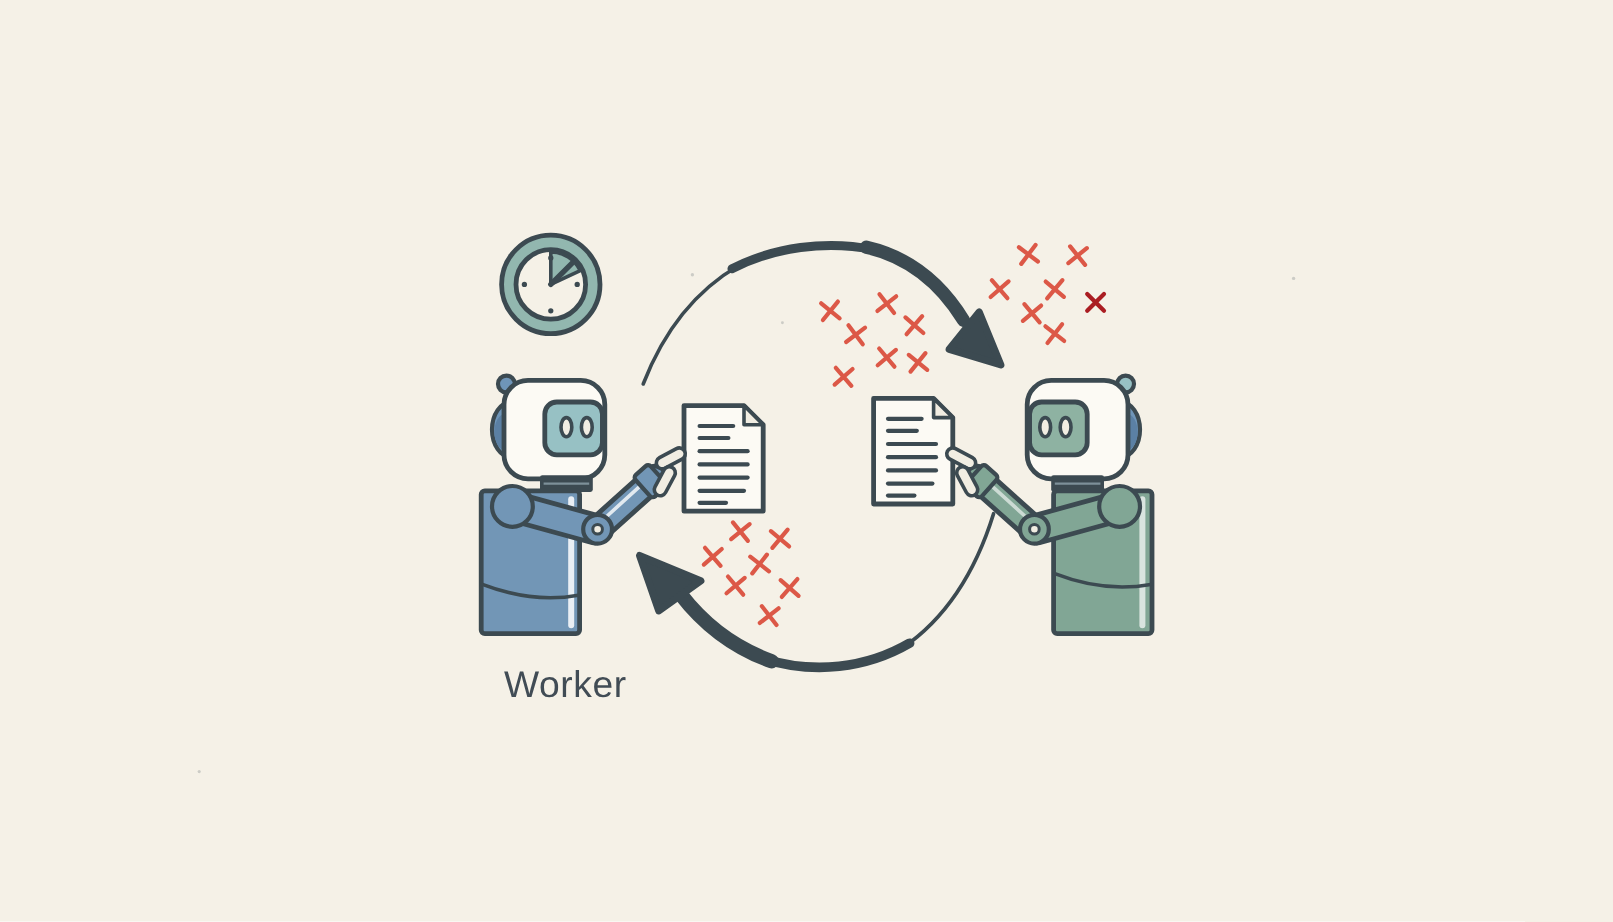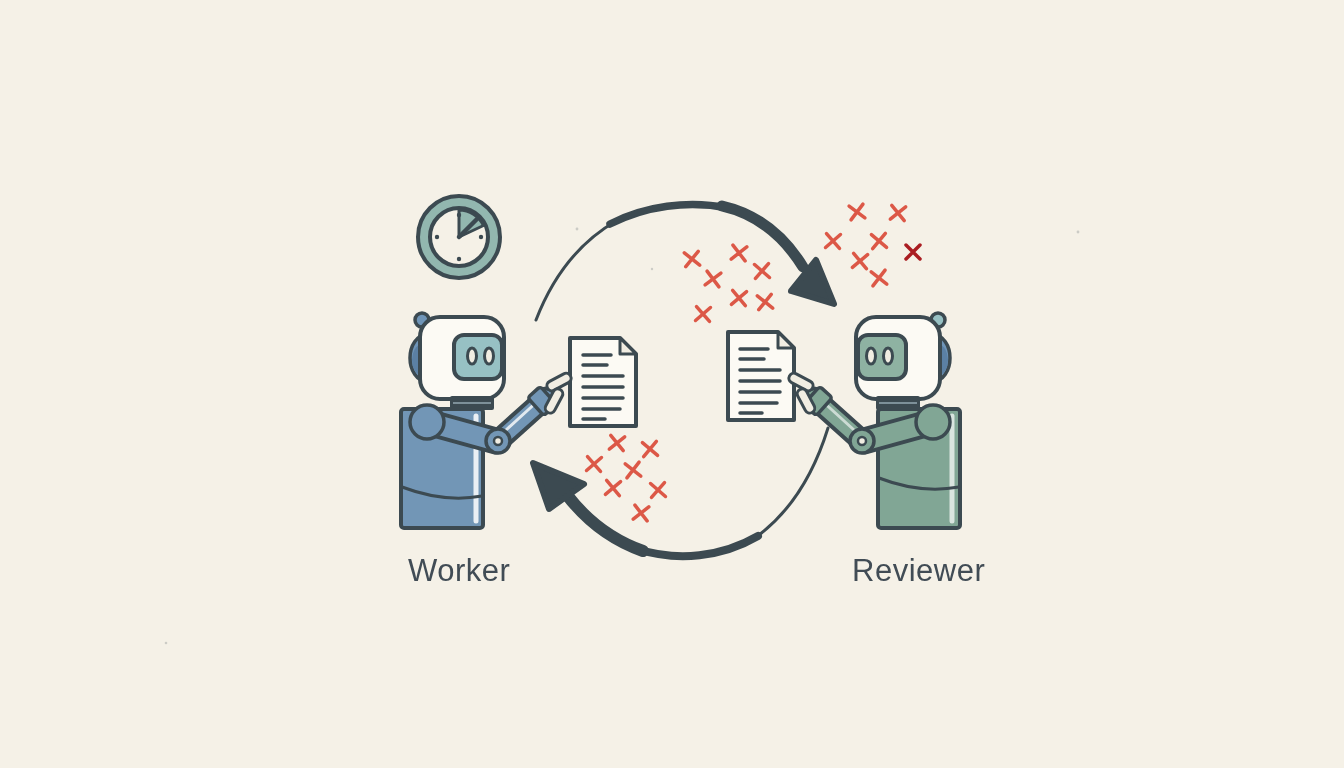--- a/index.html
+++ b/index.html
@@ -177,15 +177,14 @@
         <path d="M -7 -7 L 7 7 M 7 -7 L -7 7" transform="translate(617,443) rotate(6)" stroke="#dc5847"></path>
         <path d="M -7 -7 L 7 7 M 7 -7 L -7 7" transform="translate(650,449) rotate(-5)" stroke="#dc5847"></path>
         <path d="M -7 -7 L 7 7 M 7 -7 L -7 7" transform="translate(594,464) rotate(4)" stroke="#dc5847"></path>
         <path d="M -7 -7 L 7 7 M 7 -7 L -7 7" transform="translate(633,470) rotate(-7)" stroke="#dc5847"></path>
         <path d="M -7 -7 L 7 7 M 7 -7 L -7 7" transform="translate(613,488) rotate(5)" stroke="#dc5847"></path>
         <path d="M -7 -7 L 7 7 M 7 -7 L -7 7" transform="translate(658,490) rotate(-4)" stroke="#dc5847"></path>
         <path d="M -7 -7 L 7 7 M 7 -7 L -7 7" transform="translate(641,513) rotate(7)" stroke="#dc5847"></path>
       </g>
 </svg>
 
-  <div class="label" style="left:408px;top:553px;">Worker</div>
-  <div class="label" style="left:852px;top:553px;">Reviewer</div>
+  <div class="label" style="left:420px;top:553px;">Worker</div>
 </div>
 
 </body></html>

